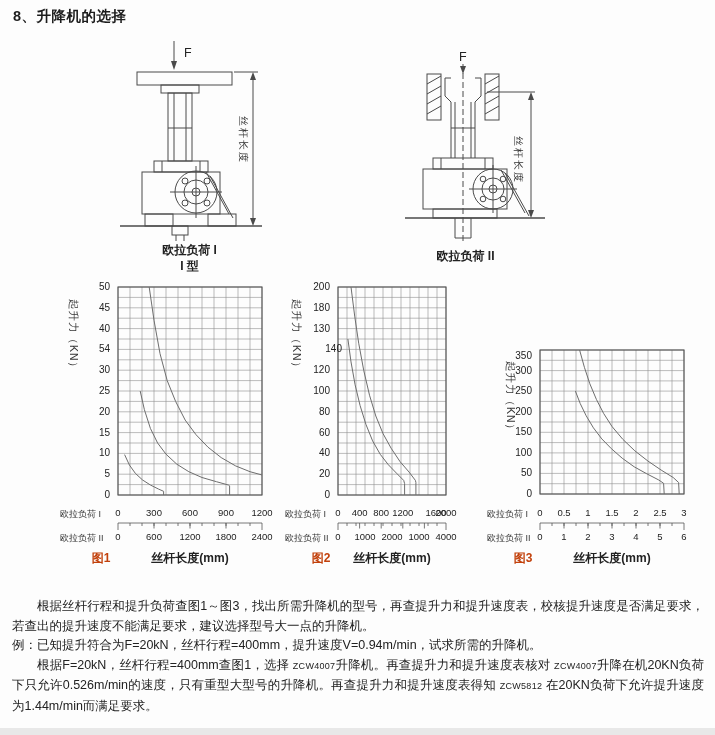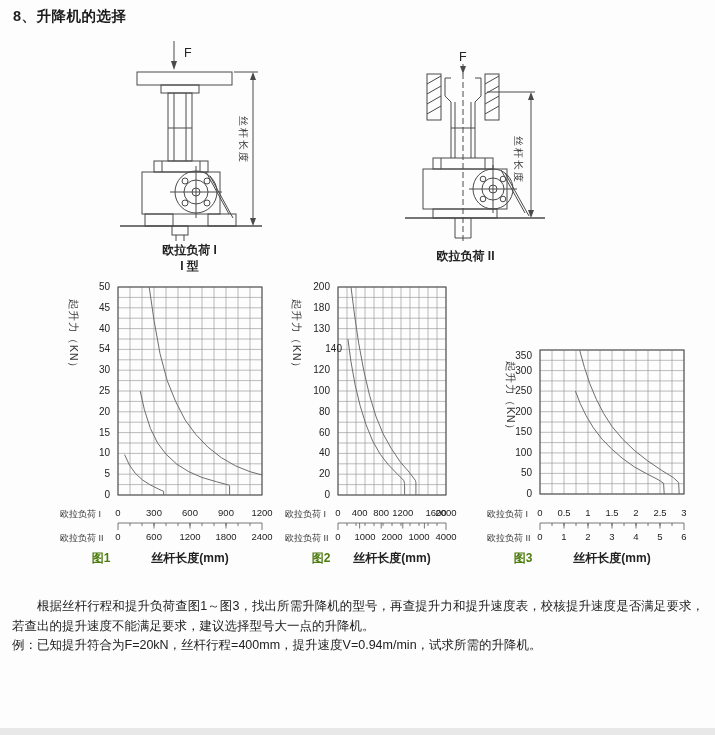--- a/index.html
+++ b/index.html
@@ -12,21 +12,21 @@
   .drawing{position:absolute;}
   .flabel{position:absolute;font-size:12.5px;color:#222;}
   .vtext{position:absolute;transform-origin:0 0;transform:rotate(90deg);white-space:nowrap;
          font-size:10px;letter-spacing:2px;color:#333;}
   .dcap{position:absolute;font-size:12px;font-weight:bold;text-align:center;color:#222;}
   .chart-group{position:absolute;width:212px;height:292px;}
   .ytitle{font-size:10.5px;letter-spacing:1px;}
   .ytick{position:absolute;font-size:10px;color:#222;text-align:right;}
   .scale-label{position:absolute;font-size:9px;color:#333;white-space:nowrap;}
   .scale-tick{position:absolute;font-size:9.5px;color:#222;text-align:center;white-space:nowrap;}
-  .fig-cap{position:absolute;font-size:12px;font-weight:bold;text-align:center;color:#4d7c0f;}
+  .fig-cap{position:absolute;font-size:12px;font-weight:bold;text-align:center;color:#c2410c;}
   .xcap{position:absolute;font-size:12px;font-weight:bold;text-align:center;color:#222;}
   .paras{position:absolute;left:12px;top:597px;width:692px;font-size:12.5px;line-height:19.5px;
          text-align:justify;color:#222;}
   .paras p{margin:0;}
   .indent{text-indent:2em;}
   .model{font-size:9px;letter-spacing:.3px;}
   .bottom-strip{position:absolute;left:0;bottom:0;width:715px;height:7px;background:#e8e8e8;}
 </style>
 </head>
 <body>
@@ -240,15 +240,16 @@
     <div class="scale-tick" style="left: 155px; width: 40px; top: 248px;">5</div>
     <div class="scale-tick" style="left: 179px; width: 40px; top: 248px;">6</div>
     <svg width="146" height="9" viewBox="-1 0 146 9" style="position: absolute; left: 54px; top: 239px; overflow: visible;">
       <path d="M0 1H144M0 1V8M144 1V8M24.0 1V6.5M48.0 1V6.5M72.0 1V6.5M96.0 1V6.5M120.0 1V6.5M12.0 1V4M24.0 1V4M36.0 1V4M48.0 1V4M60.0 1V4M72.0 1V4M84.0 1V4M96.0 1V4M108.0 1V4M120.0 1V4M132.0 1V4" stroke="#555" stroke-width="0.8" fill="none"></path>
     </svg>
   </div>
 
 <div class="paras">
   <p class="indent">根据丝杆行程和提升负荷查图1～图3，找出所需升降机的型号，再查提升力和提升速度表，校核提升速度是否满足要求，若查出的提升速度不能满足要求，建议选择型号大一点的升降机。</p>
   <p>例：已知提升符合为F=20kN，丝杆行程=400mm，提升速度V=0.94m/min，试求所需的升降机。</p>
+  <p class="indent"><span>根据F=20kN，丝杆行程=400mm查图1，选择 </span><span class="model">ZCW4007</span><span>升降机。再查提升力和提升速度表核对 </span><span class="model">ZCW4007</span><span>升降在机20KN负荷下只允许0.526m/min的速度，只有重型大型号的升降机。再查提升力和提升速度表得知 </span><span class="model">ZCW5812</span><span> 在20KN负荷下允许提升速度为1.44m/min而满足要求。</span></p>
 </div>
 
 <div class="bottom-strip"></div>
 
 </body></html>

